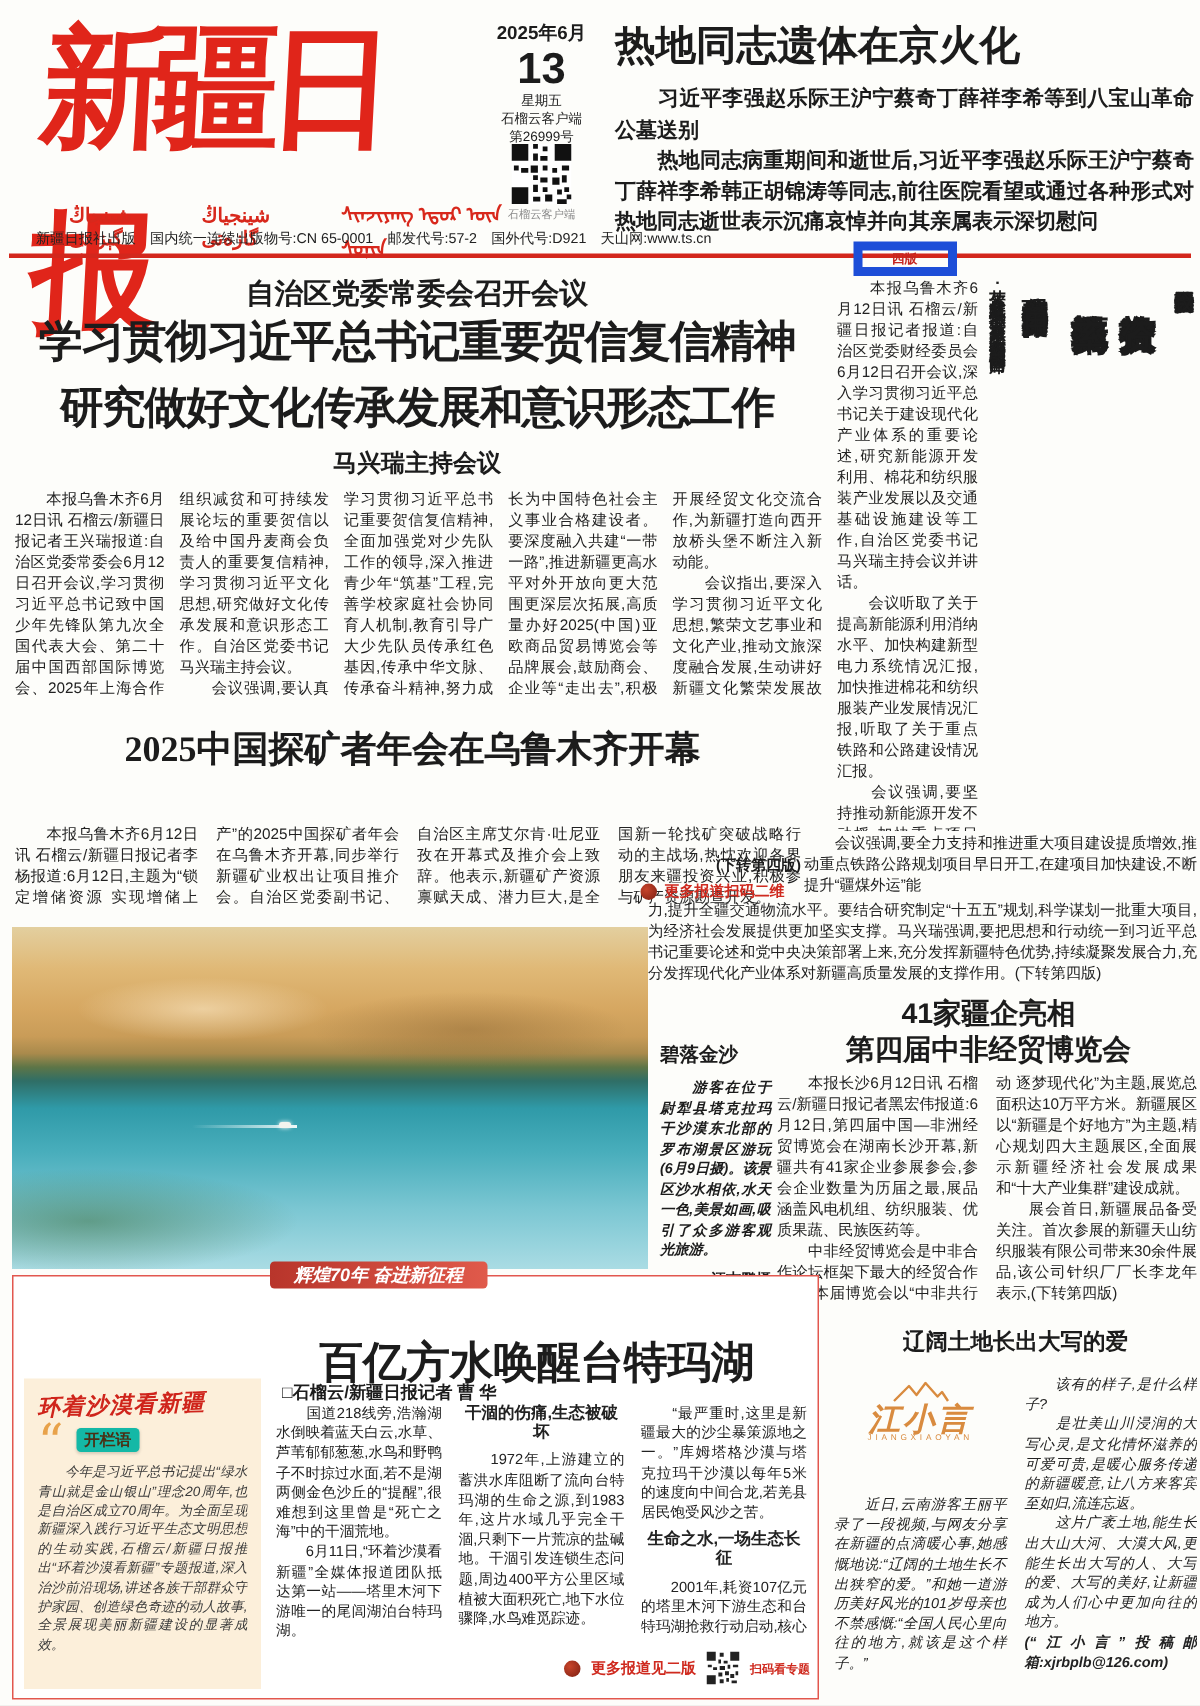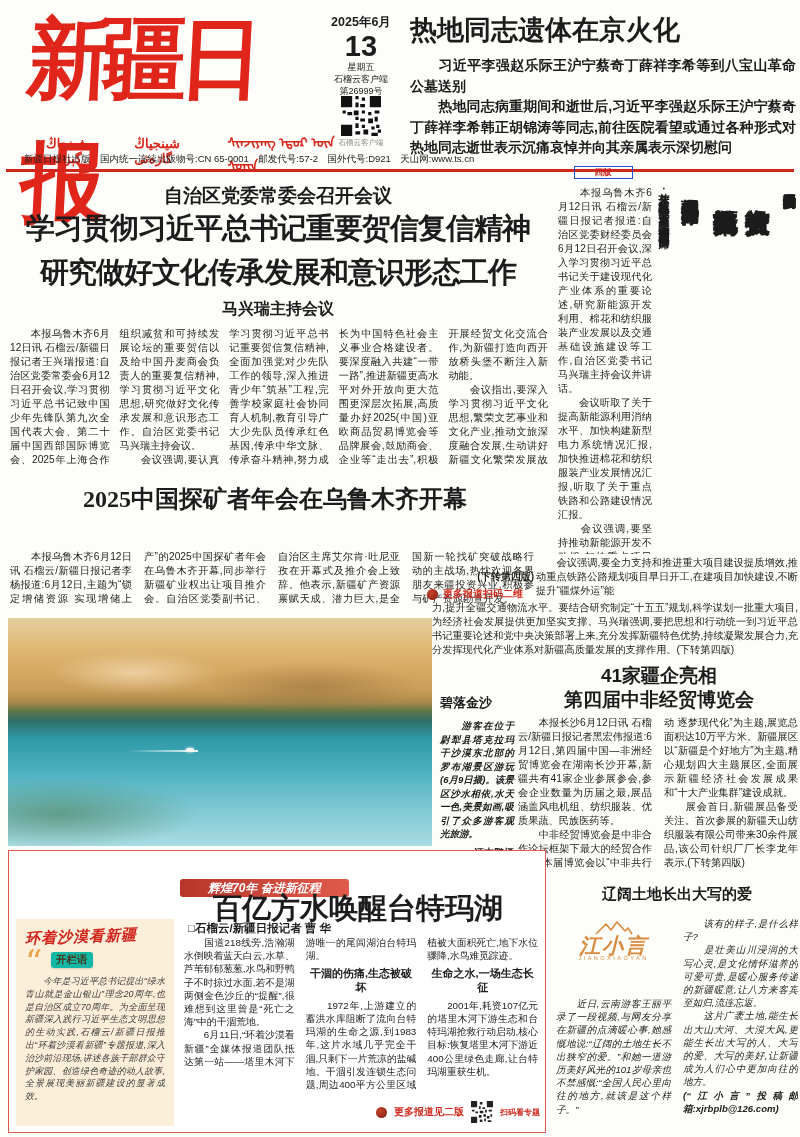--- a/index.html
+++ b/index.html
@@ -17,21 +17,21 @@
   .date-small{font-size:9px;line-height:12px;}
   .hdr-qr{left:341px;top:96px;width:40px;height:40px;}
   .hdr-qr-cap{left:326px;top:138px;width:70px;font-size:7.5px;color:#8a8a8a;text-align:center;}
   .publisher{left:24px;top:153px;width:560px;font-size:9.5px;color:#222;}
   .rule-red{left:6px;top:169px;width:788px;height:3px;background:#d3271c;}
   
   .obit{left:410px;top:12px;width:386px;}
   .obit-h{font-size:27px;font-weight:900;text-align:left;margin:0 0 7px 0;}
   .obit-p{font-size:14px;font-weight:bold;line-height:20.5px;text-align:justify;margin:0;white-space:pre-line;}
   .obit-tag-row{text-align:center;margin-top:3px;}
-  .obit-tag{display:inline-block;font-size:8.5px;font-weight:bold;color:#c42520;border:1px solid #1d4ed8;
+  .obit-tag{display:inline-block;font-size:8.5px;font-weight:bold;color:#c42520;border:6px solid #1d4ed8;
     padding:0 20px;line-height:11px;}
   
   .lead-kicker{left:8px;top:183px;width:540px;text-align:center;font-size:19px;font-weight:900;}
   .lead-h{left:2px;top:206px;width:552px;text-align:center;font-size:29px;font-weight:900;line-height:44px;
     font-family:"Liberation Serif",serif;letter-spacing:-1px;}
   .lead-sub{left:8px;top:299px;width:540px;text-align:center;font-size:16px;font-weight:900;}
   .body-txt{font-size:10.2px;line-height:14px;text-align:justify;white-space:pre-line;overflow:hidden;color:#222;}
   .lead-body{left:10px;top:327px;width:538px;height:152px;column-count:5;column-gap:10px;}
   
   .fin-col{left:558px;top:186px;width:94px;height:368px;}
@@ -67,21 +67,21 @@
   .cap{left:440px;top:694px;width:74px;}
   .cap-title{font-size:13px;font-weight:900;margin-bottom:7px;}
   .cap-text{font-size:9.5px;line-height:13.5px;text-align:justify;font-style:italic;white-space:pre-line;font-weight:bold;}
   .cap-credit{font-size:10px;font-weight:900;margin-top:5px;text-align:right;}
   
   .expo-h1{left:520px;top:663px;width:278px;text-align:center;font-size:19px;font-weight:900;}
   .expo-h2{left:520px;top:687px;width:278px;text-align:center;font-size:19px;font-weight:900;}
   .expo-body{left:518px;top:716px;width:280px;height:160px;column-count:2;column-gap:12px;}
   
   .lake-box{left:8px;top:850px;width:538px;height:283px;border:1px solid #e2574e;box-sizing:border-box;background:#fff;}
-  .lake-banner{left:180px;top:879px;height:18px;padding:0 28px;border-radius:3px;
+  .lake-banner{left:180px;top:841px;height:18px;padding:0 16px;border-radius:3px;
     background:linear-gradient(90deg,#b8352b,#e05a4b);color:#fff;font-size:12px;font-style:italic;
     font-weight:900;line-height:18px;}
   .lake-h{left:172px;top:857px;width:372px;text-align:center;font-size:29px;font-weight:900;
     font-family:"Liberation Serif",serif;margin-top:32px;}
   .lake-byline{left:188px;top:921px;font-size:11.5px;font-weight:900;}
   .lake-side{left:16px;top:919px;width:158px;height:207px;background:#fcefda;padding:8px 9px;box-sizing:border-box;}
   .side-callig{color:#cf241b;font-size:15px;font-weight:900;font-style:italic;letter-spacing:1px;
     transform:rotate(-2deg);margin-bottom:3px;}
   .side-label-row{position:relative;height:24px;margin-bottom:2px;}
   .quote-mark{position:absolute;left:0;top:-4px;font-size:34px;color:#e8a24a;font-family:"DejaVu Serif",serif;line-height:34px;}
@@ -197,20 +197,21 @@
       <span class="quote-mark">“</span>
       <span class="side-label">开栏语</span>
     </div>
     <div class="side-text">　　今年是习近平总书记提出“绿水青山就是金山银山”理念20周年,也是自治区成立70周年。为全面呈现新疆深入践行习近平生态文明思想的生动实践,石榴云/新疆日报推出“环着沙漠看新疆”专题报道,深入治沙前沿现场,讲述各族干部群众守护家园、创造绿色奇迹的动人故事,全景展现美丽新疆建设的显著成效。</div>
   </div>
   <div class="abs lake-body">
     <p>　　国道218线旁,浩瀚湖水倒映着蓝天白云,水草、芦苇郁郁葱葱,水鸟和野鸭子不时掠过水面,若不是湖两侧金色沙丘的“提醒”,很难想到这里曾是“死亡之海”中的干涸荒地。</p>
     <p>　　6月11日,“环着沙漠看新疆”全媒体报道团队抵达第一站——塔里木河下游唯一的尾闾湖泊台特玛湖。</p>
     <div class="lake-sub">干涸的伤痛,生态被破坏</div>
     <p>　　1972年,上游建立的蓄洪水库阻断了流向台特玛湖的生命之源,到1983年,这片水域几乎完全干涸,只剩下一片荒凉的盐碱地。干涸引发连锁生态问题,周边400平方公里区域植被大面积死亡,地下水位骤降,水鸟难觅踪迹。</p>
+    <p>　　“最严重时,这里是新疆最大的沙尘暴策源地之一。”库姆塔格沙漠与塔克拉玛干沙漠以每年5米的速度向中间合龙,若羌县居民饱受风沙之苦。</p>
     <div class="lake-sub">生命之水,一场生态长征</div>
     <p>　　2001年,耗资107亿元的塔里木河下游生态和台特玛湖抢救行动启动,核心目标:恢复塔里木河下游近400公里绿色走廊,让台特玛湖重获生机。</p>
   </div>
   <div class="abs lake-tags">
     <span class="pome"></span>
     <span class="more-txt">更多报道见二版</span>
     <svg class="qr-sm" viewBox="0 0 25 25">
       <rect width="25" height="25" fill="#fff"></rect>
       <path fill="#222" d="M0 0h7v7H0zM2 2h3v3H2zM18 0h7v7h-7zM20 2h3v3h-3zM0 18h7v7H0zM2 20h3v3H2zM10 1h3v3h-3zM9 6h2v3H9zM13 7h3v2h-3zM1 10h3v2H1zM5 12h3v2H5zM10 11h4v3h-4zM16 10h2v3h-2zM20 10h4v2h-4zM9 16h3v3H9zM14 15h3v3h-3zM18 17h3v3h-3zM22 15h2v3h-2zM10 21h3v3h-3zM15 20h2v3h-2zM19 22h4v2h-4z"></path>
     </svg>

